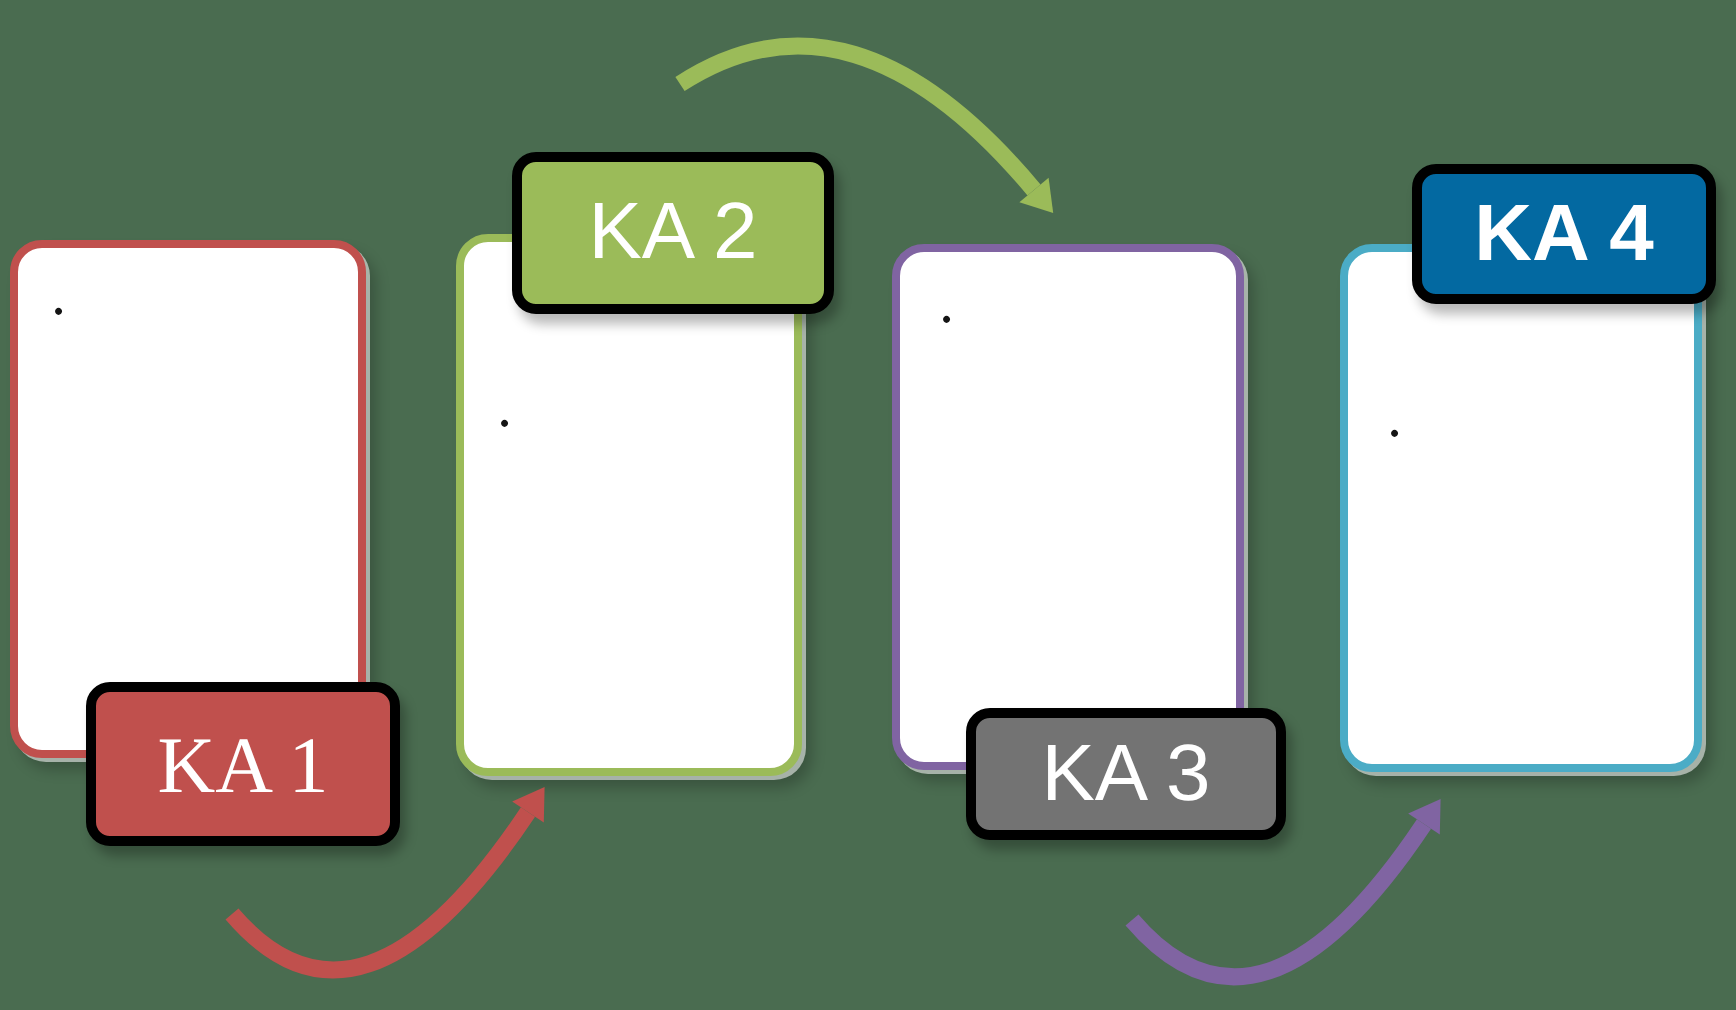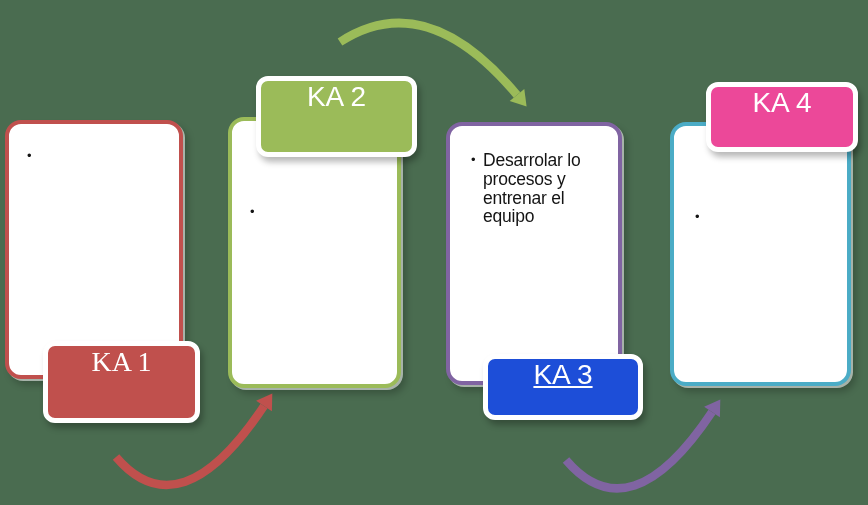--- a/index.html
+++ b/index.html
@@ -38,28 +38,28 @@
   .card4 .card-text{padding:82px 2px 0 21px;}
   .bullet{
     flex:0 0 12px;
     font-size:13px;
     line-height:18.8px;
   }
   .txt{white-space:pre-line;}
 
   .label{
     position:absolute;
-    border:5px solid #ffffff;
+    border:5px solid #000000;
     border-radius:12px;
     box-sizing:border-box;
     display:flex;
-    align-items:flex-start;
+    align-items:center;
     justify-content:center;
     color:#ffffff;
-    font-size:28px;
+    font-size:40px;
     box-shadow:3px 5px 6px rgba(0,0,0,0.28);
     z-index:2;
   }
   .label1{left:43px;  top:341px; width:157px; height:82px;font-family:Liberation Serif, serif;}
   .label2{left:256px; top:76px;  width:161px; height:81px;}
   .label3{left:483px; top:354px; width:160px; height:66px;}
   .label4{left:706px; top:82px;  width:152px; height:70px;}
 
   .arrows{
     position:absolute;
@@ -82,43 +82,39 @@
 
   <div class="card card2" style="border-color: rgb(155, 187, 89);">
     <div class="card-text">
       <span class="bullet">•</span>
     </div>
   </div>
 
   <div class="card card3" style="border-color: rgb(128, 100, 162);">
     <div class="card-text">
       <span class="bullet">•</span>
-      <span class="txt">Desarrolar lo
-procesos y
-entrenar el
-equipo</span>
     </div>
   </div>
 
   <div class="card card4" style="border-color: rgb(75, 172, 198);">
     <div class="card-text">
       <span class="bullet">•</span>
     </div>
   </div>
 
   <div class="label label1" style="background-color: rgb(192, 80, 77);">
     <span>KA 1</span>
   </div>
   <div class="label label2" style="background-color: rgb(155, 187, 89);">
     <span>KA 2</span>
   </div>
-  <div class="label label3" style="background-color: #1d4ed8; text-decoration: underline;">
+  <div class="label label3" style="background-color: #737373;">
     <span>KA 3</span>
   </div>
-  <div class="label label4" style="background-color: #ec4899;">
+  <div class="label label4" style="background-color: #0369a1; font-weight: bold;">
     <span>KA 4</span>
   </div>
 
   <svg class="arrows" viewBox="0 0 868 505" xmlns="http://www.w3.org/2000/svg">
 
     <g>
       <path d="M 340 42 Q 426 -14 517 95" fill="none" stroke-width="8.5" stroke="#9bbb59"></path>
       <polygon points="526.6,106.5 509.7,101.1 524.3,88.9" fill="#9bbb59"></polygon>
     </g>
 

